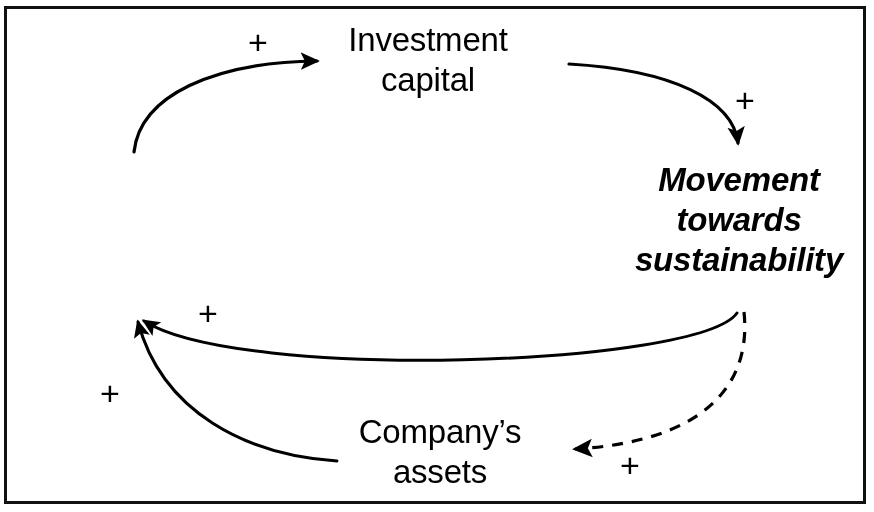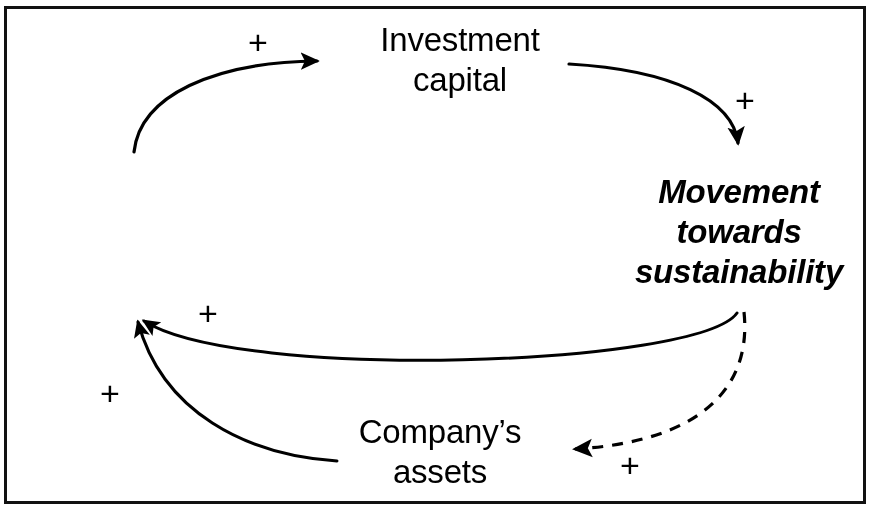--- a/index.html
+++ b/index.html
@@ -41,29 +41,28 @@
     line-height: 40px;
     font-weight: 400;
     letter-spacing: -0.2px;
     white-space: pre-line;
   }
   .node-label.italic {
     font-style: italic;
     font-weight: 600;
   }
   #node-investment-capital {
-    left: 350px;
+    left: 318px;
     top: 20px;
     width: 220px;
   }
   #node-movement {
     left: 628px;
     top: 160px;
     width: 222px;
-    margin-top: 12px;
   }
   #node-company-assets {
     left: 330px;
     top: 412px;
     width: 220px;
   }
   #node-reporting {
     left: 45px;
     top: 205px;
     width: 200px;

